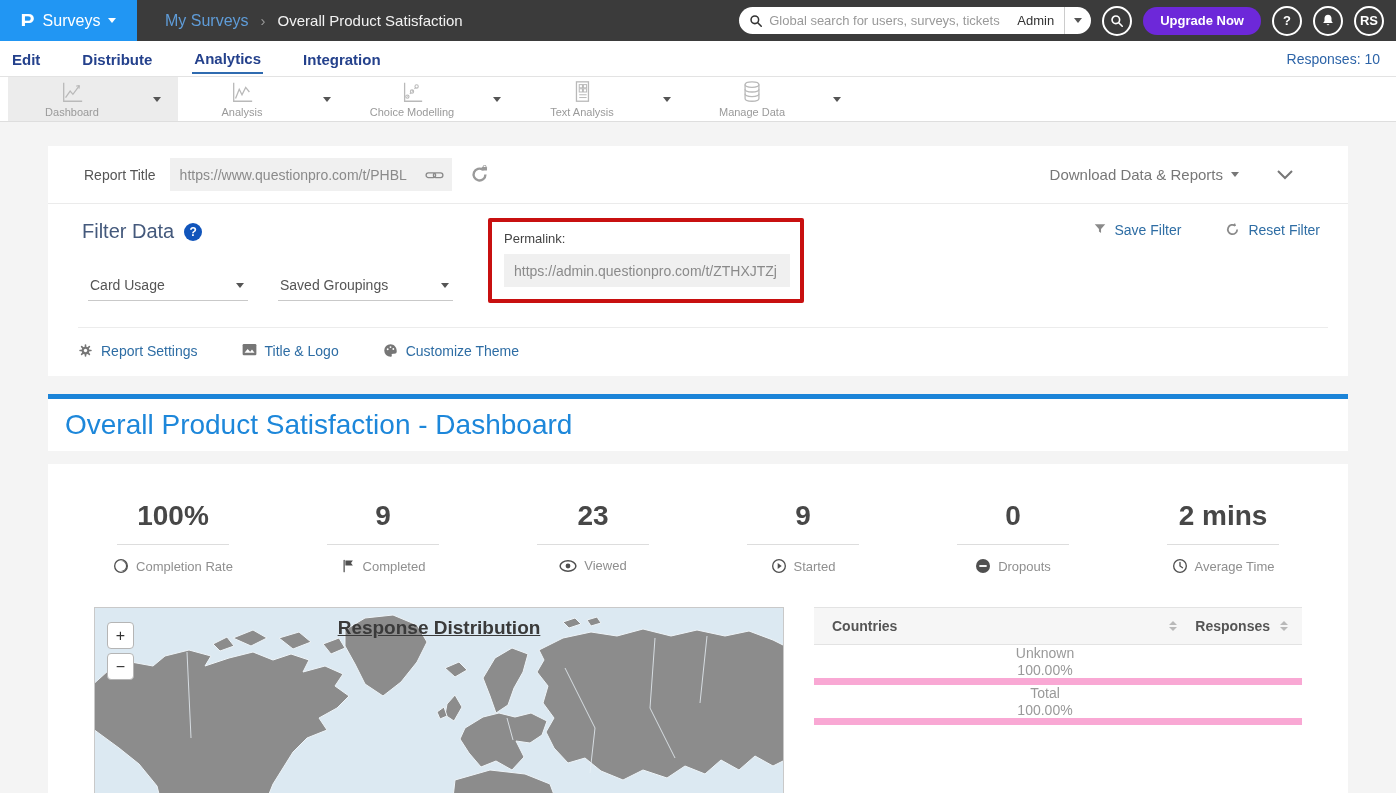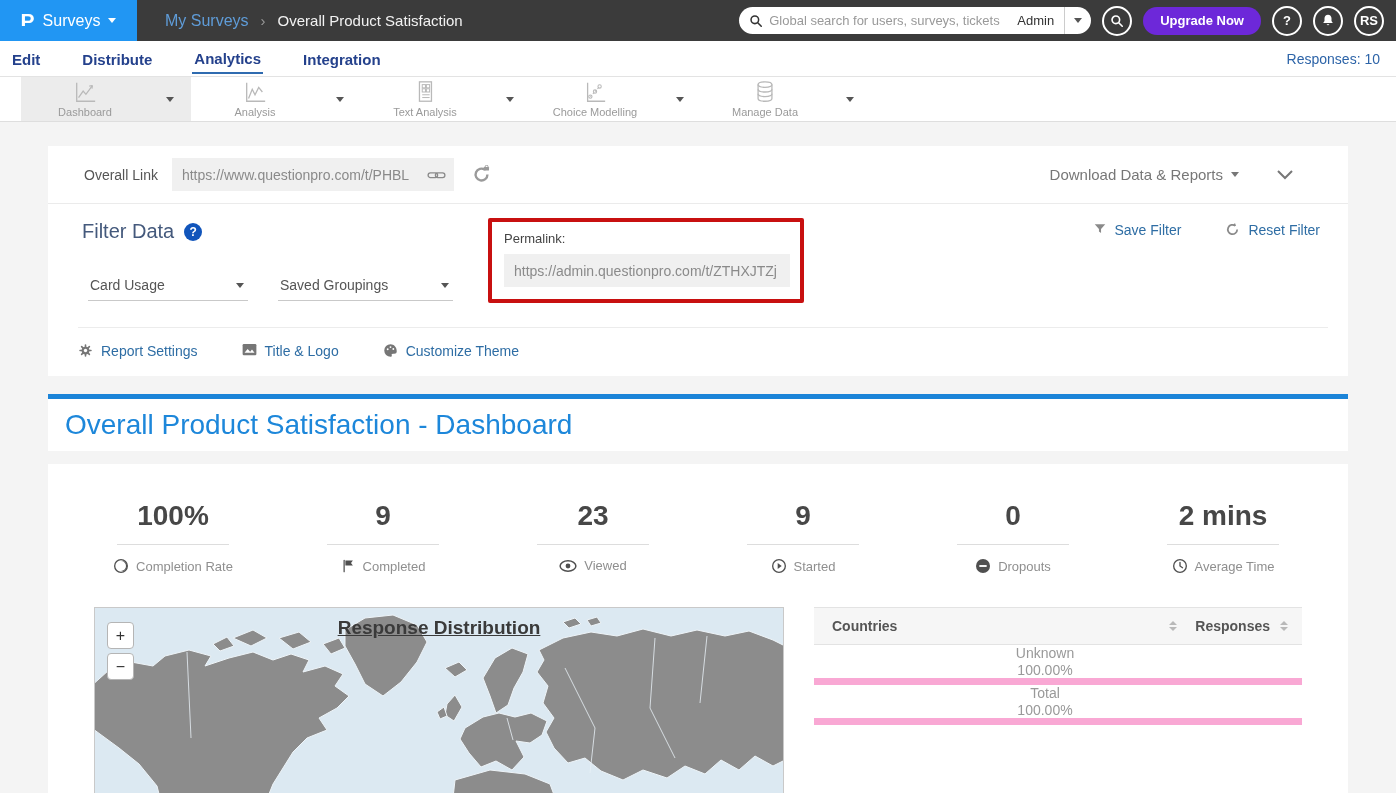--- a/index.html
+++ b/index.html
@@ -27,21 +27,21 @@
   .circle-btn { width:30px; height:30px; border:2px solid #fff; border-radius:50%; color:#fff; display:flex; align-items:center; justify-content:center; font-size:13px; font-weight:bold; cursor:pointer; background:transparent; flex:none; }
   .upgrade-btn { background:#6d28d9; color:#fff; border:none; border-radius:15px; height:28px; padding:0 17px; font-size:13px; font-weight:bold; font-family:inherit; cursor:pointer; }
 
   
   .subnav { height:36px; background:#fff; border-bottom:1px solid #e3e3e3; display:flex; align-items:center; padding:0 16px 0 10px; }
   .subnav .nav-item { font-size:15px; font-weight:600; color:#24418c; margin-right:38px; padding:7px 2px 5px; cursor:pointer; }
   .subnav .nav-item.active { border-bottom:2px solid #2f6bb0; }
   .responses { margin-left:auto; font-size:14px; color:#2d64a8; }
 
   
-  .toolbar { height:45px; background:#fff; border-bottom:1px solid #dedede; display:flex; align-items:stretch; padding-left:21px; }
+  .toolbar { height:45px; background:#fff; border-bottom:1px solid #dedede; display:flex; align-items:stretch; padding-left:8px; }
   .tool-tab { display:flex; align-items:center; cursor:pointer; }
   .tool-tab .tab-main { width:128px; display:flex; flex-direction:column; align-items:center; justify-content:center; gap:2px; }
   .tool-tab svg { color:#b9b9b9; }
   .tool-tab .tab-label { font-size:11px; color:#9a9a9a; }
   .tool-tab .tab-caret { width:42px; display:flex; align-items:center; justify-content:center; color:#555; }
   .tool-tab.active { background:#ececec; }
 
   
   .filter-card { margin:24px 48px 0; background:#fff; }
   .report-row { display:flex; align-items:center; padding:12px 55px 12px 36px; border-bottom:1px solid #ebebeb; }
@@ -181,68 +181,68 @@
         </svg>
       <span class="tab-label">Analysis</span>
     </div>
     <span class="tab-caret">
         <span class="caret-down"></span>
       </span>
   </div>
   <div class="tool-tab">
     <div class="tab-main">
       <svg width="26" height="24" viewBox="0 0 28 26">
+          <path d="M6 3v20h19" fill="none" stroke="currentColor" stroke-width="1.4"></path>
+          <line x1="9" y1="18" x2="14" y2="12.5" stroke="currentColor" stroke-width="1.1" stroke-dasharray="2 2"></line>
+          <line x1="14" y1="12.5" x2="19" y2="7" stroke="currentColor" stroke-width="1.1" stroke-dasharray="2 2"></line>
+          <circle cx="9" cy="18" r="1.8" fill="none" stroke="currentColor" stroke-width="1.1"></circle>
+          <circle cx="14" cy="12.5" r="1.8" fill="none" stroke="currentColor" stroke-width="1.1"></circle>
+          <circle cx="19" cy="7" r="1.8" fill="none" stroke="currentColor" stroke-width="1.1"></circle>
+        </svg>
+      <span class="tab-label">Choice Modelling</span>
+    </div>
+    <span class="tab-caret">
+        <span class="caret-down"></span>
+      </span>
+  </div>
+  <div class="tool-tab">
+    <div class="tab-main">
+      <svg width="26" height="24" viewBox="0 0 28 26">
           <rect x="8" y="2" width="13" height="21" fill="none" stroke="currentColor" stroke-width="1.4"></rect>
           <rect x="11" y="5" width="3.5" height="3.5" fill="none" stroke="currentColor" stroke-width="1.1"></rect>
           <rect x="15.5" y="5" width="3.5" height="3.5" fill="none" stroke="currentColor" stroke-width="1.1"></rect>
           <rect x="11" y="9.5" width="3.5" height="3.5" fill="none" stroke="currentColor" stroke-width="1.1"></rect>
           <rect x="15.5" y="9.5" width="3.5" height="3.5" fill="none" stroke="currentColor" stroke-width="1.1"></rect>
           <line x1="11" y1="16" x2="19" y2="16" stroke="currentColor" stroke-width="1.1"></line>
           <line x1="11" y1="19" x2="19" y2="19" stroke="currentColor" stroke-width="1.1"></line>
         </svg>
       <span class="tab-label">Text Analysis</span>
     </div>
     <span class="tab-caret">
         <span class="caret-down"></span>
       </span>
   </div>
   <div class="tool-tab">
     <div class="tab-main">
       <svg width="26" height="24" viewBox="0 0 28 26">
-          <path d="M6 3v20h19" fill="none" stroke="currentColor" stroke-width="1.4"></path>
-          <line x1="9" y1="18" x2="14" y2="12.5" stroke="currentColor" stroke-width="1.1" stroke-dasharray="2 2"></line>
-          <line x1="14" y1="12.5" x2="19" y2="7" stroke="currentColor" stroke-width="1.1" stroke-dasharray="2 2"></line>
-          <circle cx="9" cy="18" r="1.8" fill="none" stroke="currentColor" stroke-width="1.1"></circle>
-          <circle cx="14" cy="12.5" r="1.8" fill="none" stroke="currentColor" stroke-width="1.1"></circle>
-          <circle cx="19" cy="7" r="1.8" fill="none" stroke="currentColor" stroke-width="1.1"></circle>
-        </svg>
-      <span class="tab-label">Choice Modelling</span>
-    </div>
-    <span class="tab-caret">
-        <span class="caret-down"></span>
-      </span>
-  </div>
-  <div class="tool-tab">
-    <div class="tab-main">
-      <svg width="26" height="24" viewBox="0 0 28 26">
           <ellipse cx="14" cy="5" rx="7.5" ry="3" fill="none" stroke="currentColor" stroke-width="1.4"></ellipse>
           <path d="M6.5 5v15c0 1.7 3.4 3 7.5 3s7.5-1.3 7.5-3V5" fill="none" stroke="currentColor" stroke-width="1.4"></path>
           <path d="M6.5 10c0 1.7 3.4 3 7.5 3s7.5-1.3 7.5-3M6.5 15c0 1.7 3.4 3 7.5 3s7.5-1.3 7.5-3" fill="none" stroke="currentColor" stroke-width="1.4"></path>
         </svg>
       <span class="tab-label">Manage Data</span>
     </div>
     <span class="tab-caret">
         <span class="caret-down"></span>
       </span>
   </div>
 </div>
 
 <section class="filter-card">
   <div class="report-row">
-    <span class="report-label">Overall Link</span>
+    <span class="report-label">Report Title</span>
     <div class="url-box">
       <input readonly="" value="https://www.questionpro.com/t/PHBL" style="">
       <svg width="19" height="14" viewBox="0 0 26 16">
           <rect x="1.5" y="5" width="13" height="6.5" rx="3.2" fill="none" stroke="currentColor" stroke-width="1.8"></rect>
           <rect x="11.5" y="5" width="13" height="6.5" rx="3.2" fill="none" stroke="currentColor" stroke-width="1.8"></rect>
         </svg>
     </div>
     <span class="secure-icon">
       <svg width="19" height="19" viewBox="0 0 24 24">
           <path d="M19.5 12a7.5 7.5 0 1 1-3.2-6.1" fill="none" stroke="currentColor" stroke-width="3"></path>

